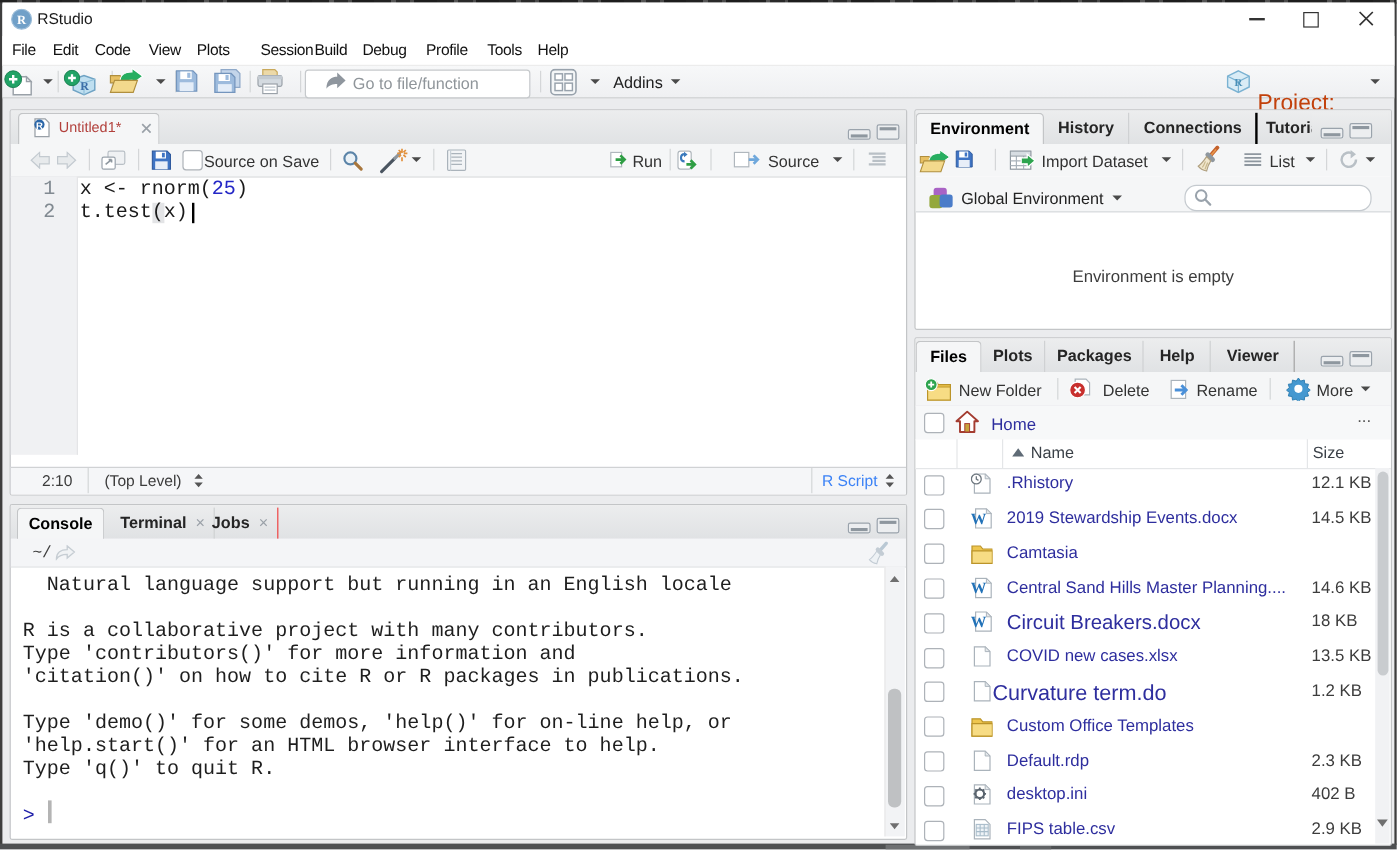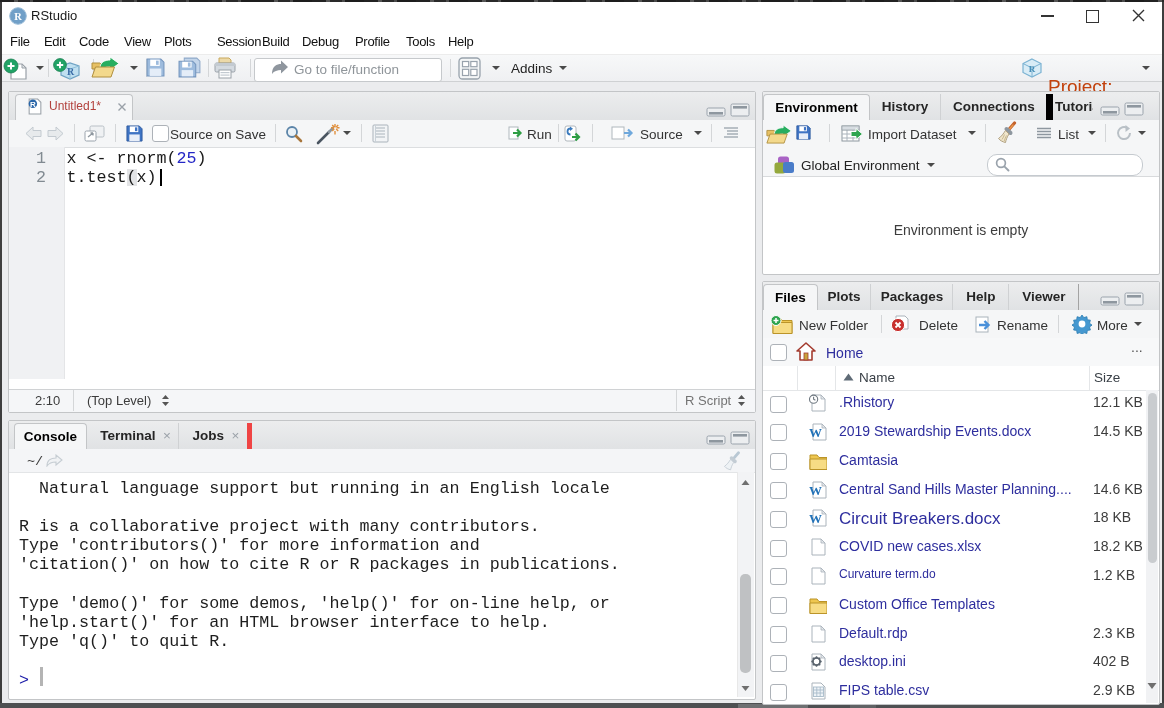--- a/index.html
+++ b/index.html
@@ -229,31 +229,31 @@
   <div class="a" style="left:150.5px;top:76.5px;width:2px;height:17px;background:#000"></div>
 
   <div class="a" style="left:0;right:0;top:297px;height:22px;background:#f5f6f8;border-top:1px solid #d0d2d4"></div>
   <div class="a" style="left:26px;top:301px;font-size:13px;color:#3c3c3c">2:10</div>
   <div class="vd" style="left:64px;top:298px;height:21px"></div>
   <div class="a" style="left:78px;top:301px;font-size:13px;color:#3c3c3c">(Top Level)</div>
   <svg class="a" style="left:152px;top:302px" width="9" height="13" viewBox="0 0 9 13">
         <path d="M4.5 1 L8 5 H1 z M4.5 12 L1 8 H8 z" fill="#555"></path>
       </svg>
   <div class="vd" style="left:667px;top:298px;height:21px"></div>
-  <div class="a" style="left:676px;top:301px;font-size:13px;color:#737373">R Script</div>
+  <div class="a" style="left:676px;top:301px;font-size:13px;color:#3b82f6">R Script</div>
   <svg class="a" style="left:728px;top:302px" width="9" height="13" viewBox="0 0 9 13">
         <path d="M4.5 1 L8 5 H1 z M4.5 12 L1 8 H8 z" fill="#555"></path>
       </svg>
  </div>
 
  <div class="pane" style="left:8px;top:420px;width:746px;height:278px">
   <div class="tabbar" style="height:28px"></div>
   <div class="tab on" style="left:5px;width:71px;height:26px;line-height:26px">Console</div>
   <div class="tab" style="left:84px;width:85px;height:26px;line-height:26px;border-right:1px solid #cfd1d3;color:#252525">Terminal&nbsp;&nbsp;<span style="color:#9aa1a8;font-weight:400">×</span></div>
-  <div class="tab" style="left:176px;width:62px;height:26px;line-height:26px;border-right:5px solid #ef4444;color:#252525">Jobs&nbsp;&nbsp;<span style="color:#9aa1a8;font-weight:400">×</span></div>
+  <div class="tab" style="left:160px;width:62px;height:26px;line-height:26px;border-right:1px solid #ef4444;color:#252525">Jobs&nbsp;&nbsp;<span style="color:#9aa1a8;font-weight:400">×</span></div>
   <svg class="a" style="left:697px;top:10px" width="44" height="14" viewBox="0 0 44 14">
    <rect x="1" y="5" width="18" height="8" rx="1.5" fill="#eceef0" stroke="#9aa3ac"></rect>
         <rect x="3" y="9" width="14" height="2.6" fill="#8e979f"></rect>
    <rect x="25" y="1" width="18" height="12" rx="1.5" fill="#eceef0" stroke="#9aa3ac"></rect>
         <rect x="27" y="3" width="14" height="2.6" fill="#8e979f"></rect>
   </svg>
   <div class="a" style="left:0;right:0;top:28px;height:23px;background:#f4f5f7;border-bottom:1px solid #e3e5e7"></div>
   <div class="a mono" style="left:18px;top:33px;font-size:13.5px;color:#3c3c3c">~/</div>
   <svg class="a" style="left:37px;top:33px" width="17" height="13" viewBox="0 0 17 13">
    <path d="M1 12 C1 6 5 4 10 4 L10 1 L16 6 L10 11 L10 8 C6 8 3 9 1 12 z" fill="#f0f2f4" stroke="#c6cdd3" stroke-width="1.1"></path>
@@ -283,21 +283,21 @@
   <div class="a" style="left:730.5px;top:153px;width:11px;height:99px;background:#bfc1c3;border-radius:5px"></div>
   <svg class="a" style="left:732px;top:264px" width="9" height="7" viewBox="0 0 9 7">
         <path d="M4.5 6 L8.5 1 H0.5 z" fill="#6f6f6f"></path>
       </svg>
  </div>
 
  <div class="pane" style="left:762px;top:91px;width:396px;height:182px">
   <div class="tabbar" style="height:28px"></div>
   <div class="tab on" style="left:0px;width:105px;height:26px;line-height:26px">Environment</div>
   <div class="tab" style="left:107px;width:70px;height:26px;line-height:26px;border-right:1px solid #cfd1d3;color:#252525">History</div>
-  <div class="tab" style="left:179px;width:104px;height:26px;line-height:26px;border-right:7px solid #000000;color:#252525">Connections</div>
+  <div class="tab" style="left:179px;width:104px;height:26px;line-height:26px;border-right:2px solid #000000;color:#252525">Connections</div>
   <div class="tab" style="left:285px;width:109px;height:26px;line-height:26px;color:#252525;text-align:left;padding-left:7px;overflow:hidden">Tutorial</div>
   <div class="a" style="left:330px;top:2px;width:64px;height:26px;background:linear-gradient(#ecedee,#e0e2e4)"></div>
   <svg class="a" style="left:337px;top:10px" width="44" height="14" viewBox="0 0 44 14">
    <rect x="1" y="5" width="18" height="8" rx="1.5" fill="#eceef0" stroke="#9aa3ac"></rect>
         <rect x="3" y="9" width="14" height="2.6" fill="#8e979f"></rect>
    <rect x="25" y="1" width="18" height="12" rx="1.5" fill="#eceef0" stroke="#9aa3ac"></rect>
         <rect x="27" y="3" width="14" height="2.6" fill="#8e979f"></rect>
   </svg>
   <div class="tbar" style="top:28px;height:27px;border-bottom:none"></div>
   <svg class="a" style="left:3px;top:32px" width="28" height="21" viewBox="0 0 31 23">
@@ -453,27 +453,27 @@
         <text x="0" y="13.5" font-size="13" font-weight="bold" fill="#2272b8" font-family="Liberation Serif,serif">W</text>
       </svg>
   <div class="a navy" style="left:76px;top:227.3px;font-size:17px">Circuit Breakers.docx</div>
   <div class="a" style="left:330px;top:227.3px;font-size:14px;color:#3c3c3c">18 KB</div>
   <div class="chk" style="left:7px;top:257.6px"></div>
   <svg class="a" style="left:46px;top:256.1px" width="18" height="19" viewBox="0 0 18 19">
         <path d="M3 1 h9 l4 4 v12 h-13 z" fill="#fff" stroke="#aab3bb"></path>
         <path d="M12 1 l4 4 h-4 z" fill="#e4e8eb" stroke="#aab3bb" stroke-width="0.8"></path>
       </svg>
   <div class="a navy" style="left:76px;top:256.1px;font-size:14px">COVID new cases.xlsx</div>
-  <div class="a" style="left:330px;top:256.1px;font-size:14px;color:#3c3c3c">18.2 KB</div>
+  <div class="a" style="left:330px;top:256.1px;font-size:14px;color:#3c3c3c">13.5 KB</div>
   <div class="chk" style="left:7px;top:286.4px"></div>
   <svg class="a" style="left:46px;top:284.9px" width="18" height="19" viewBox="0 0 18 19">
         <path d="M3 1 h9 l4 4 v12 h-13 z" fill="#fff" stroke="#aab3bb"></path>
         <path d="M12 1 l4 4 h-4 z" fill="#e4e8eb" stroke="#aab3bb" stroke-width="0.8"></path>
       </svg>
-  <div class="a navy" style="left:76px;top:284.9px;font-size:12px">Curvature term.do</div>
+  <div class="a navy" style="left:64px;top:284.9px;font-size:18px">Curvature term.do</div>
   <div class="a" style="left:330px;top:284.9px;font-size:14px;color:#3c3c3c">1.2 KB</div>
   <div class="chk" style="left:7px;top:315.2px"></div>
   <svg class="a" style="left:46px;top:313.7px" width="18" height="19" viewBox="0 0 18 19">
         <path d="M1 3 h7 l2 2.5 h8 v12 h-17 z" fill="#eec64f" stroke="#bb9429"></path>
         <path d="M1 7 h17 v10.5 h-17 z" fill="#f7dc84" stroke="#bb9429"></path>
       </svg>
   <div class="a navy" style="left:76px;top:313.7px;font-size:14px">Custom Office Templates</div>
   <div class="chk" style="left:7px;top:344.0px"></div>
   <svg class="a" style="left:46px;top:342.5px" width="18" height="19" viewBox="0 0 18 19">
         <path d="M3 1 h9 l4 4 v12 h-13 z" fill="#fff" stroke="#aab3bb"></path>

